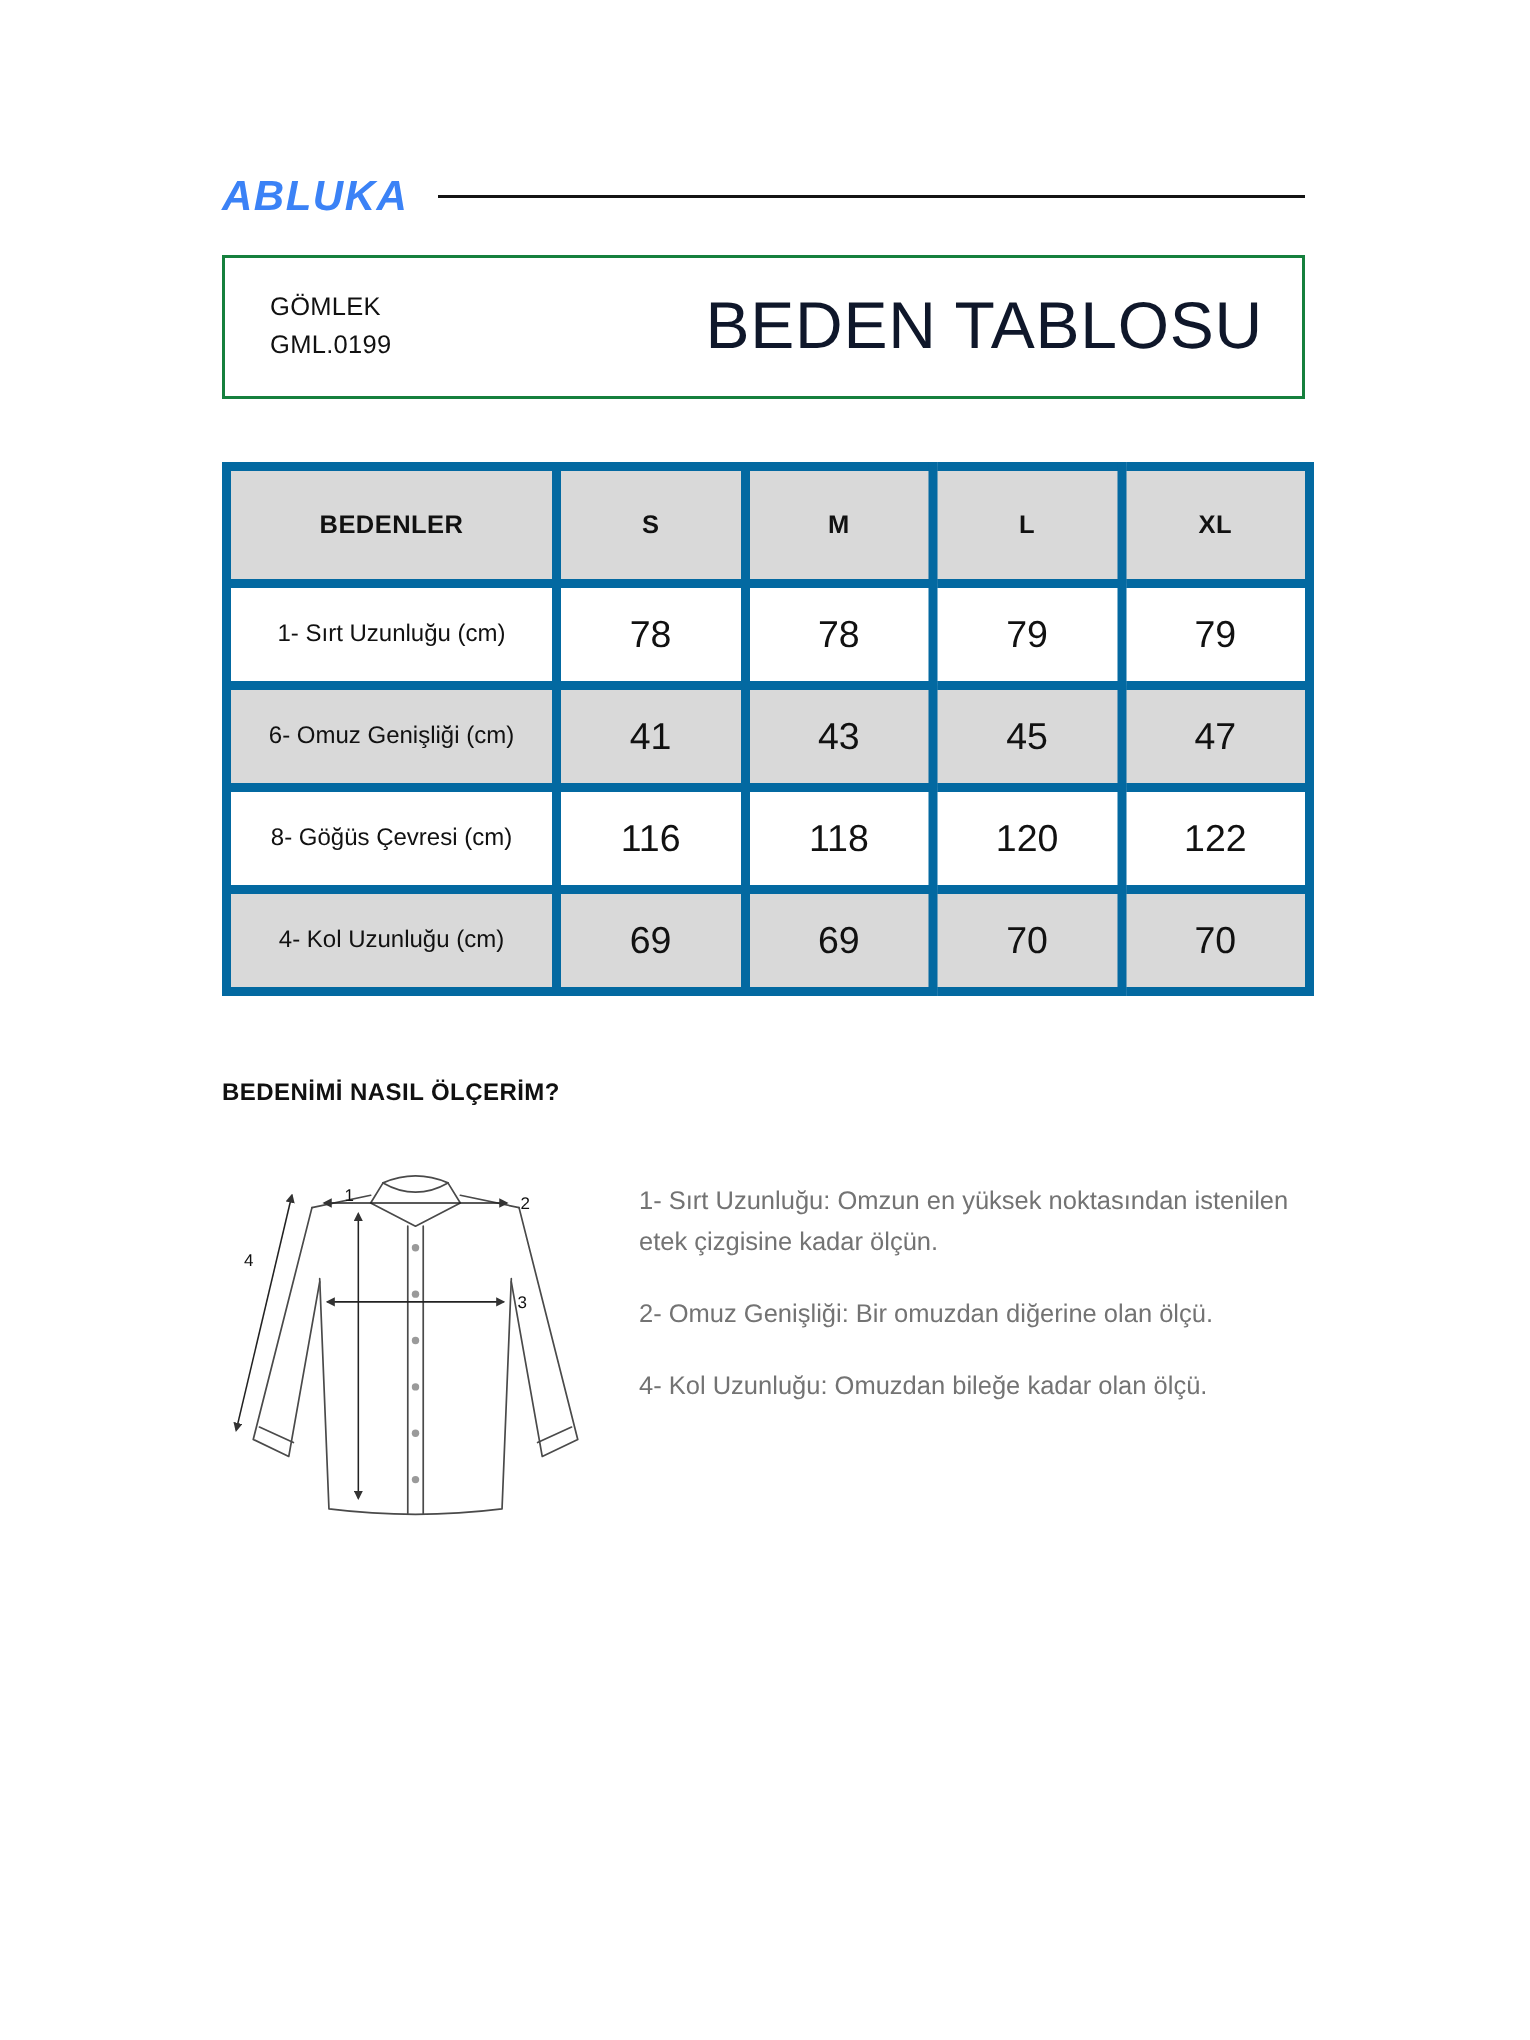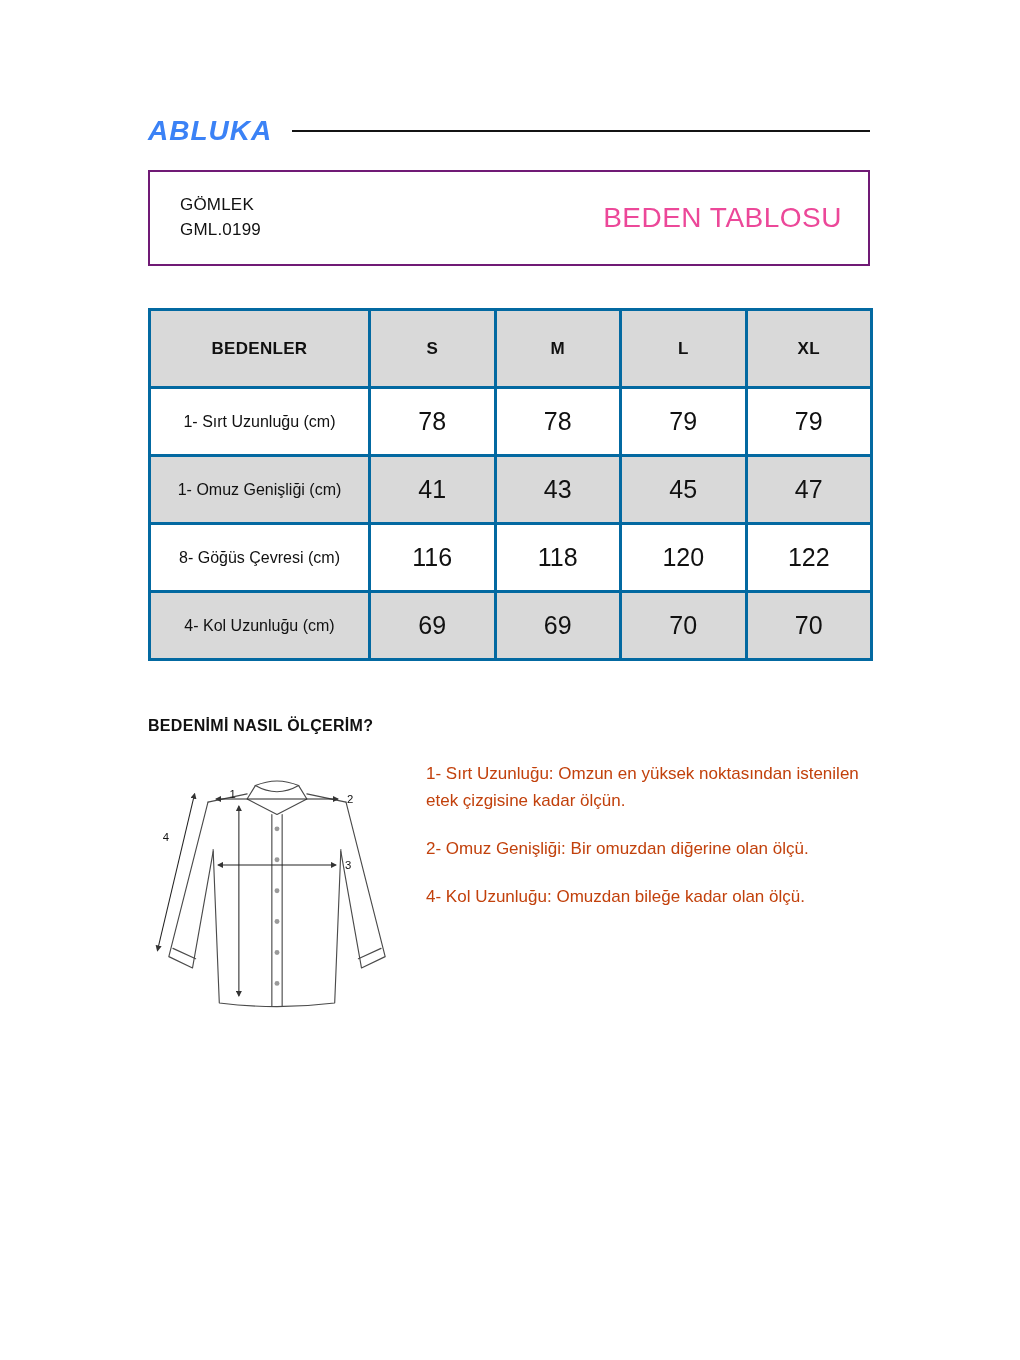--- a/index.html
+++ b/index.html
@@ -16,52 +16,52 @@
   
   .logo-row { display: flex; align-items: center; gap: 20px; height: 38px; }
   .logo {
     font-size: 28px; font-weight: bold; font-style: italic;
     letter-spacing: 1px; white-space: nowrap; color: #3b82f6;
   }
   .logo-line { flex: 1; height: 2px; background: #141414; }
 
   
   .header-box {
-    margin-top: 20px; border: 2px solid #701a75; height: 96px;
+    margin-top: 20px; border: 2px solid #15803d; height: 96px;
     display: flex; align-items: center; padding: 0 26px 0 30px;
   }
   .product-info { font-size: 17px; line-height: 1.45; letter-spacing: 0.2px; }
   .header-title {
-    margin-left: auto; font-size: 28px; font-weight: 500;
-    letter-spacing: 0.5px; color: #ec4899;
+    margin-left: auto; font-size: 44px; font-weight: 500;
+    letter-spacing: 0.5px; color: #0f172a;
   }
 
   
   .size-table {
     margin-top: 42px; border-collapse: collapse;
     width: 722px; table-layout: fixed;
   }
   .size-table th, .size-table td {
-    border: 3px solid #0369a1; text-align: center; vertical-align: middle;
+    border: 6px solid #0369a1; text-align: center; vertical-align: middle;
     padding: 0 6px;
   }
   .size-table thead tr { height: 78px; background: #d9d9d9; }
   .size-table tbody tr { height: 68px; margin-top: 32px; }
   .size-table tbody tr:nth-child(even) { background: #d9d9d9; }
   .size-table th { font-size: 17px; font-weight: bold; letter-spacing: 0.3px; }
   .size-table td.row-label { font-size: 16px; }
   .size-table td.value { font-size: 25px; font-weight: normal; }
 
   
   .measure-heading {
     margin-top: 56px; font-size: 16px; font-weight: bold; letter-spacing: 0.3px;
   }
   .measure-body { margin-top: 26px; display: flex; }
   .diagram-wrap { width: 278px; flex: 0 0 278px; padding-top: 4px; }
-  .instructions { flex: 1; font-size: 17px; line-height: 1.58; color: #c2410c; }
+  .instructions { flex: 1; font-size: 17px; line-height: 1.58; color: #737373; margin-top: 24px; }
   .instructions p { margin-bottom: 21px; }
   .diagram-label { font-size: 11px; fill: #111; font-family: "Liberation Sans", sans-serif; }
 </style>
 </head>
 <body>
 
 <div class="page">
 
   <div class="logo-row">
     <div class="logo">ABLUKA</div>
@@ -95,21 +95,21 @@
     </thead>
     <tbody>
       <tr>
         <td class="row-label">1- Sırt Uzunluğu (cm)</td>
         <td class="value">78</td>
         <td class="value">78</td>
         <td class="value">79</td>
         <td class="value">79</td>
       </tr>
       <tr>
-        <td class="row-label">1- Omuz Genişliği (cm)</td>
+        <td class="row-label">6- Omuz Genişliği (cm)</td>
         <td class="value">41</td>
         <td class="value">43</td>
         <td class="value">45</td>
         <td class="value">47</td>
       </tr>
       <tr>
         <td class="row-label">8- Göğüs Çevresi (cm)</td>
         <td class="value">116</td>
         <td class="value">118</td>
         <td class="value">120</td>

